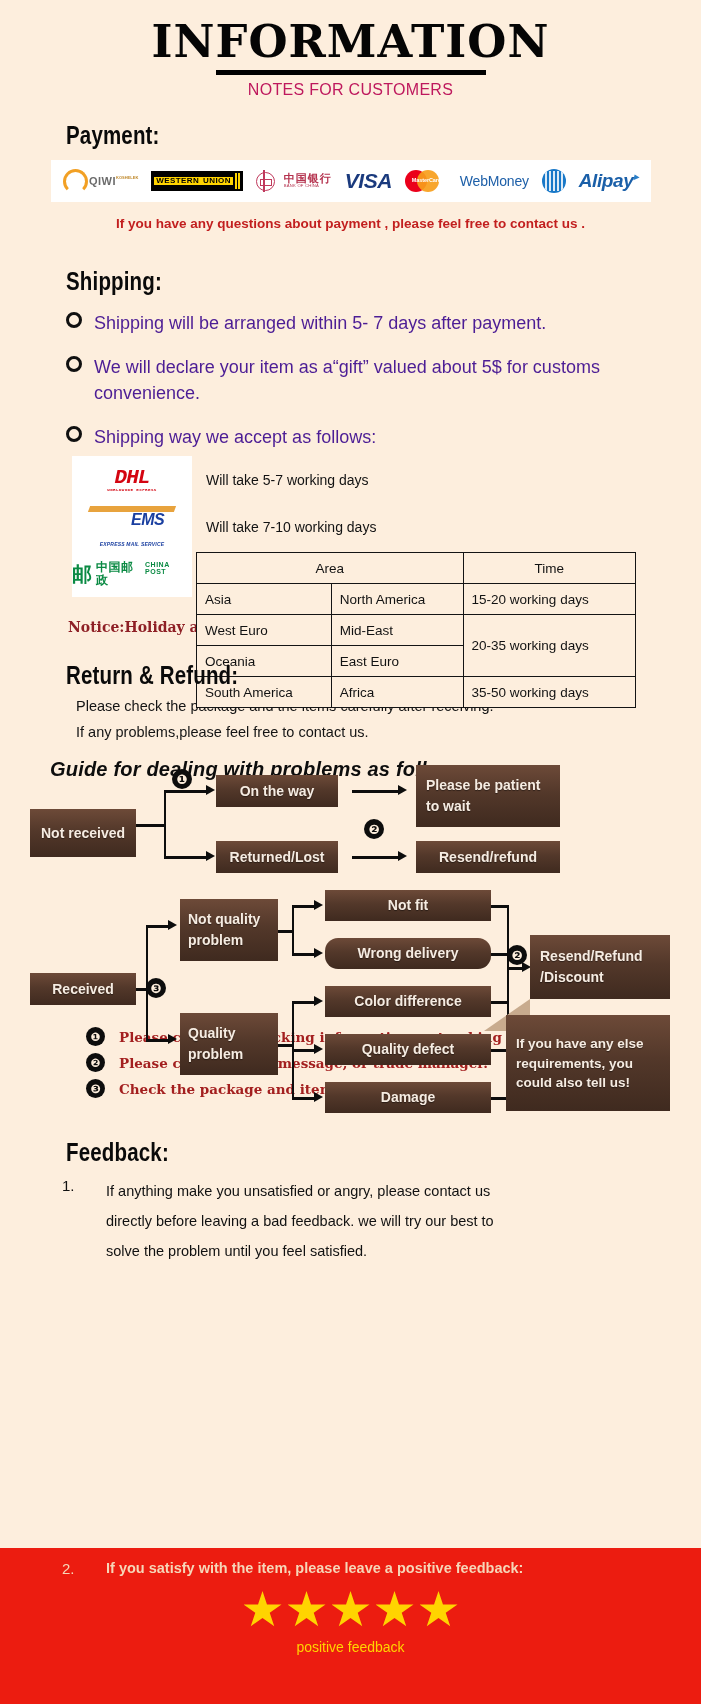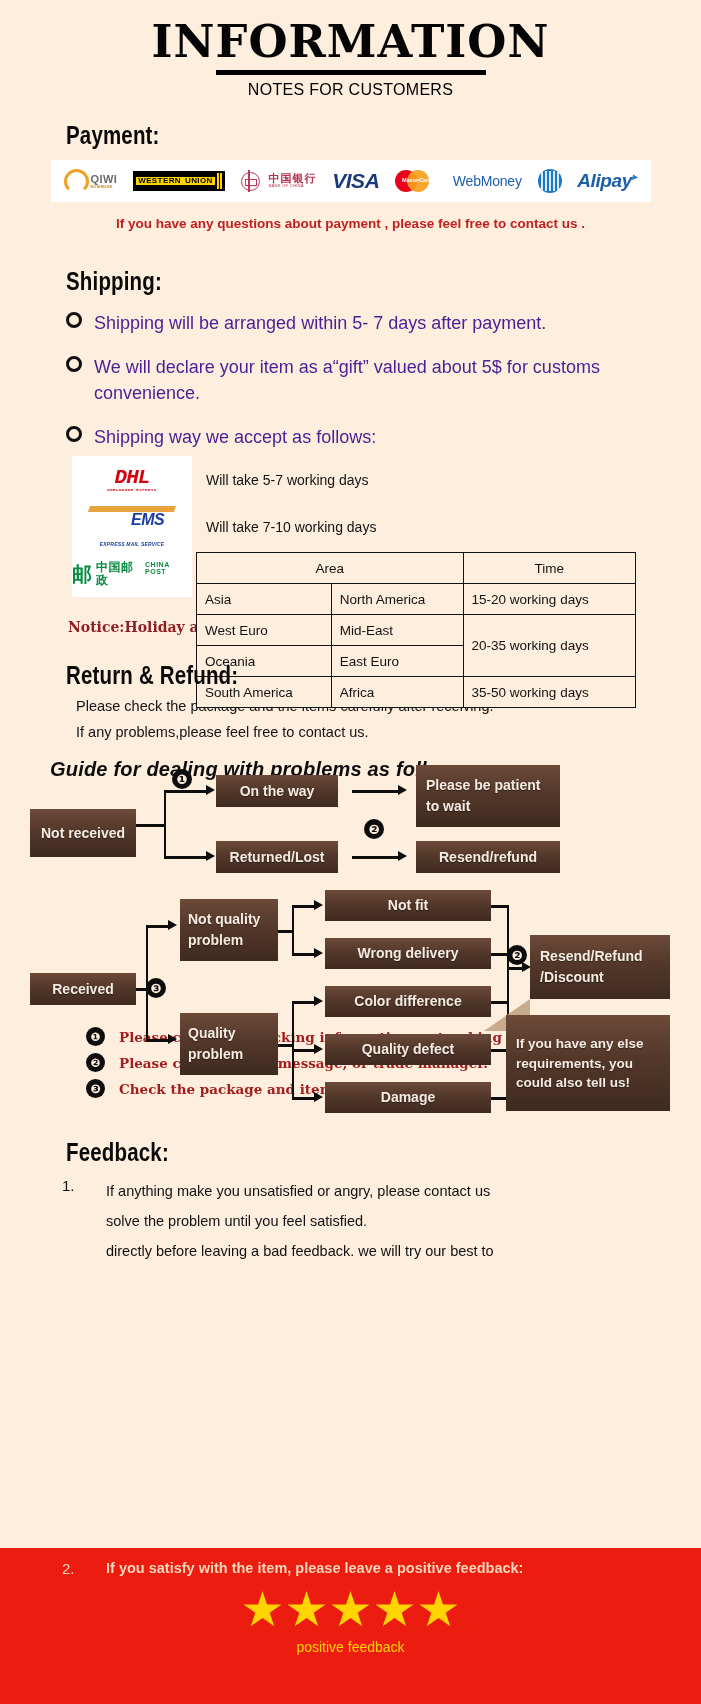--- a/index.html
+++ b/index.html
@@ -17,21 +17,21 @@
   .title{
     font-family:"DejaVu Serif", serif;
     font-weight:bold;
     font-size:44px;
     letter-spacing:1px;
     line-height:1;
     color:#050505;
     transform:scaleX(1.02);
   }
   .title-rule{width:270px;height:5px;background:#000;margin:6px auto 6px auto;}
-  .subtitle{font-size:16px;letter-spacing:.3px;color:#000000;margin-bottom:4px;}
+  .subtitle{font-size:16px;letter-spacing:.3px;color:#be185d;margin-bottom:4px;}
 
   
   .h-sec{
     font-family:"Liberation Sans", sans-serif;
     font-weight:bold;
     font-size:25px;
     color:#0a0a0a;
     transform:scaleX(.82);
     transform-origin:left center;
     letter-spacing:.2px;
@@ -43,21 +43,21 @@
   .logo-strip{
     margin:10px auto 0 auto;
     width:600px;height:42px;
     background:#fff;
     display:flex;align-items:center;justify-content:space-around;
     padding:0 6px;box-sizing:border-box;
   }
   .logo{display:flex;align-items:center;justify-content:center;height:34px;}
   .qiwi{color:#ff8c00;font-weight:bold;font-size:11px;display:flex;align-items:center;gap:1px;}
   .qiwi .ring{width:19px;height:19px;border:3px solid #f2a024;border-radius:50%;border-bottom-color:transparent;display:inline-block;}
-  .qiwi .qt{display:flex;flex-direction:column;line-height:1;}
+  .qiwi .qt{display:flex;flex-direction:row;line-height:1;}
   .qiwi .qt b{font-size:11px;color:#6b6b6b;letter-spacing:.5px;}
   .qiwi .qt i{font-size:4px;font-style:normal;color:#c08a2e;}
   .wu{background:#000;padding:2px 3px;display:flex;align-items:center;gap:2px;}
   .wu .wtxt{display:flex;flex-direction:row;line-height:1.05;}
   .wu .wtxt span{background:#ffd400;color:#000;font-weight:bold;font-size:8px;padding:0 2px;letter-spacing:.4px;}
   .wu .bars{display:flex;gap:1px;}
   .wu .bars i{display:block;width:2px;height:16px;background:#ffd400;}
   .boc{display:flex;align-items:center;gap:9px;}
   .boc .cx{width:17px;height:17px;border:1.6px solid #c0395c;border-radius:50%;position:relative;}
   .boc .cx:before{content:"";position:absolute;left:6.5px;top:-3px;width:1.6px;height:22px;background:#c0395c;}
@@ -400,21 +400,21 @@
     </div>
 
     <div class="fline h" style="left:278px;top:33px;width:16px;"></div>
     <div class="fline v" style="left:292px;top:8px;height:50px;"></div>
     <div class="fline h" style="left:292px;top:8px;width:24px;"></div>
     <div class="fline h" style="left:292px;top:56px;width:24px;"></div>
     <div class="arrow" style="left:314px;top:3px;"></div>
     <div class="arrow" style="left:314px;top:51px;"></div>
 
     <div class="fbox" style="left:325px;top:-7px;width:166px;height:31px;">Not fit</div>
-    <div class="fbox" style="left:325px;top:41px;width:166px;height:31px;">Wrong delivery</div>
+    <div class="fbox" style="left:325px;top:41px;width:166px;height:31px;border-radius:13px;">Wrong delivery</div>
 
     <div class="fline h" style="left:278px;top:147px;width:16px;"></div>
     <div class="fline v" style="left:292px;top:104px;height:98px;"></div>
     <div class="fline h" style="left:292px;top:104px;width:24px;"></div>
     <div class="fline h" style="left:292px;top:152px;width:24px;"></div>
     <div class="fline h" style="left:292px;top:200px;width:24px;"></div>
     <div class="arrow" style="left:314px;top:99px;"></div>
     <div class="arrow" style="left:314px;top:147px;"></div>
     <div class="arrow" style="left:314px;top:195px;"></div>
 
@@ -461,22 +461,22 @@
   </div>
 
   <div class="h-sec-wrap fb-head">
     <div class="h-sec">Feedback:</div>
   </div>
   <div class="fb-list">
     <div class="fb-item">
       <div class="n">1.</div>
       <div class="t">
         <div>If anything make you unsatisfied or angry, please contact us</div>
+        <div>directly before leaving a bad feedback. we will try our best to</div>
         <div>solve the problem until  you feel satisfied.</div>
-        <div>directly before leaving a bad feedback. we will try our best to</div>
       </div>
     </div>
   </div>
 
   <div class="red-band">
     <div class="red-row">
       <div class="n">2.</div>
       <div class="t">If you satisfy with the item, please leave a positive feedback:</div>
     </div>
     <div class="stars">

